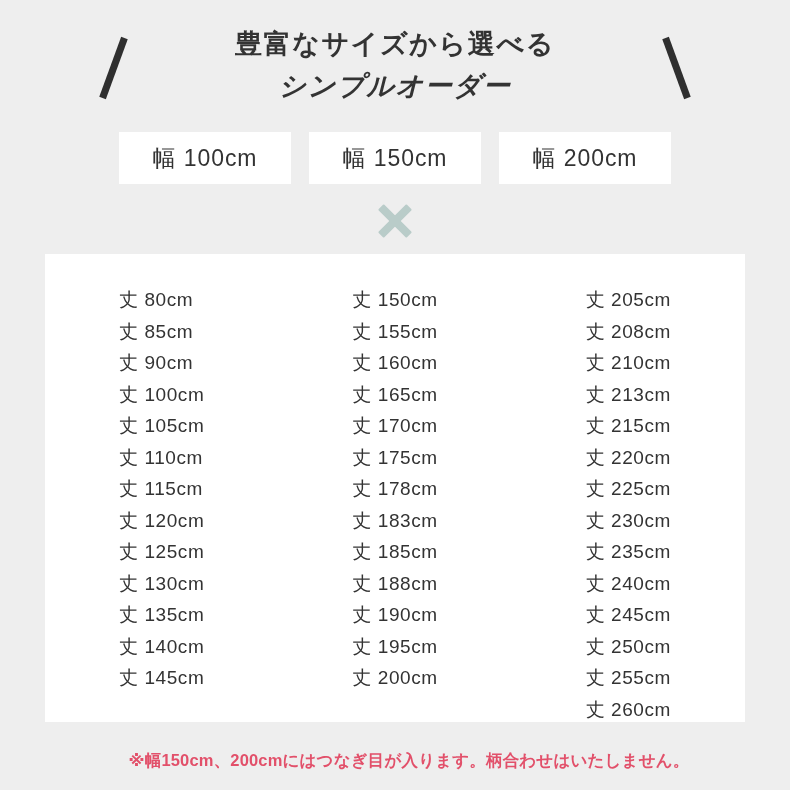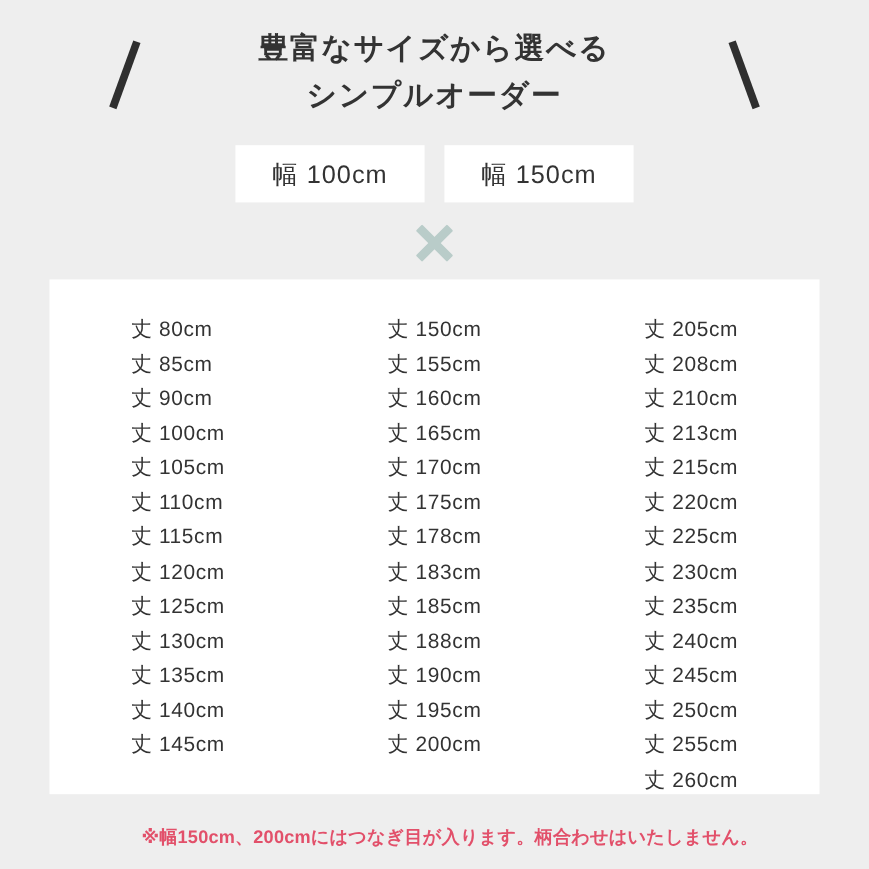--- a/index.html
+++ b/index.html
@@ -34,21 +34,21 @@
     justify-content: center;
   }
   .heading-text {
     text-align: center;
     font-size: 27px;
     line-height: 1.55;
     letter-spacing: 0.06em;
     font-weight: 700;
     color: #333;
   }
-  .heading-text .line2 { display: block; }
+  .heading-text .line2 { display: block; font-style: italic; }
   .slash {
     position: absolute;
     width: 7px;
     height: 64px;
     background: #2f2f2f;
     top: 14px;
   }
   .slash.left  { left: 25px;  transform: rotate(20deg); }
   .slash.right { right: 25px; transform: rotate(-20deg); }
 
@@ -91,21 +91,20 @@
   .cross span:nth-child(2) { transform: translate(-50%,-50%) rotate(-45deg); }
 
   
   .lengths-panel {
     margin-top: 12px;
     width: 700px;
     height: 468px;
     background: #ffffff;
     display: flex;
     padding: 30px 0 0 0;
-    justify-content: flex-end;
   }
   .len-col {
     flex: 1;
     display: flex;
     flex-direction: column;
     align-items: center;
   }
   .len-col .inner {
     display: flex;
     flex-direction: column;
@@ -146,20 +145,23 @@
     </div>
     <div class="slash right"></div>
   </div>
 
   <div class="widths">
     <div class="width-chip">
       <span>幅 100cm</span>
     </div>
     <div class="width-chip">
       <span>幅 150cm</span>
+    </div>
+    <div class="width-chip">
+      <span>幅 200cm</span>
     </div>
   </div>
 
   <div class="cross">
     <span></span>
       <span></span>
   </div>
 
   <div class="lengths-panel">
 

